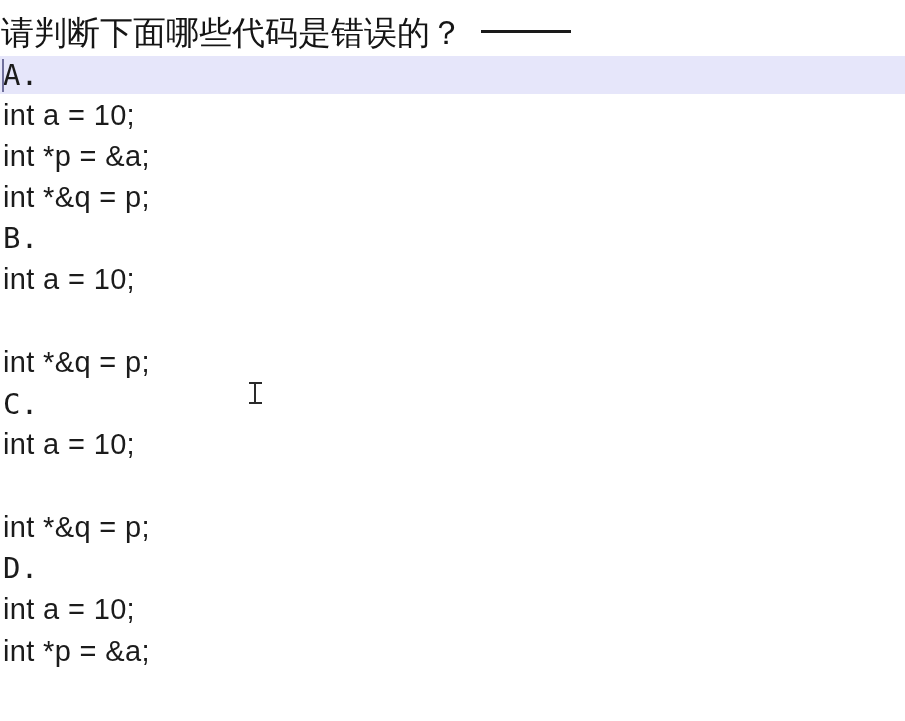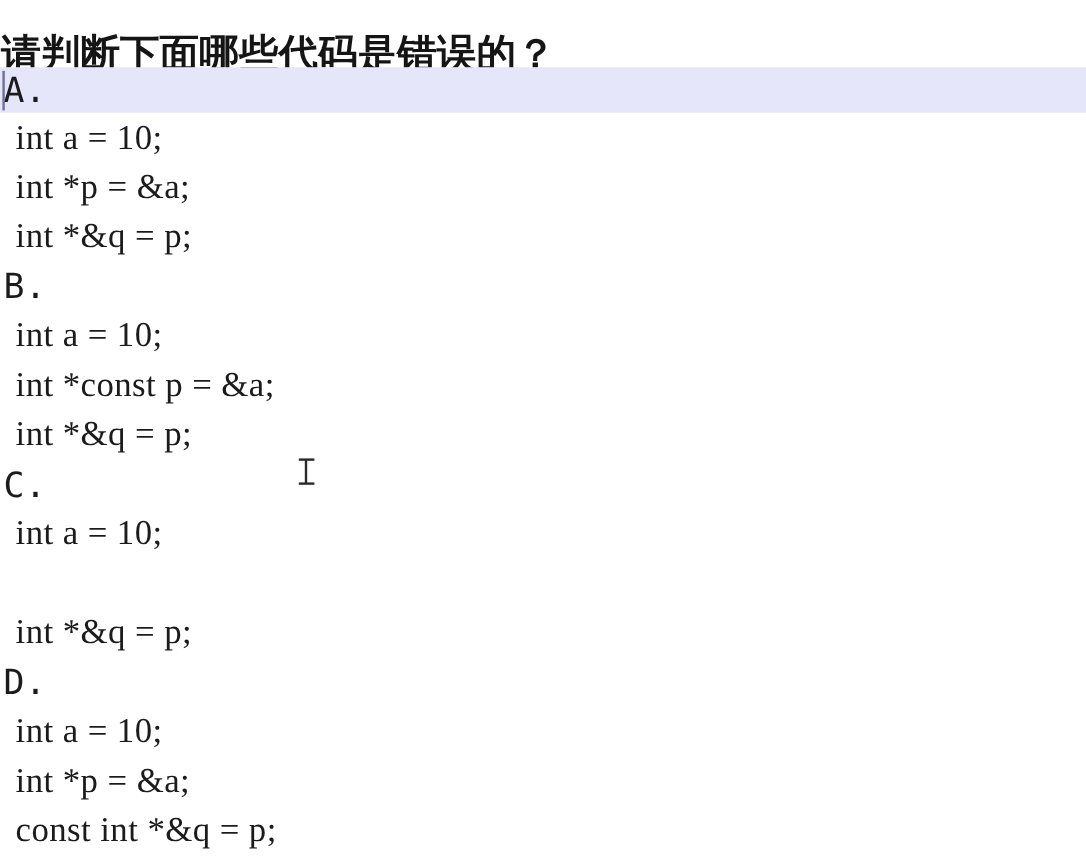--- a/index.html
+++ b/index.html
@@ -26,23 +26,22 @@
   }
 
   
   .stem-row {
     position: absolute;
     left: 0;
     top: 0;
     width: 905px;
     height: 72px;
     display: flex;
-    align-items: flex-end;
+    align-items: center;
     white-space: nowrap;
-    font-weight: bold;
   }
   .stem-text {
     font-family: "DejaVu Serif", "Liberation Serif", serif;
     font-size: 33px;
     line-height: 40px;
     color: #151515;
     letter-spacing: 0px;
     padding-left: 1px;
     padding-bottom: 7px;
     display: inline-block;
@@ -89,26 +88,26 @@
     height: 33px;
     background: #6f6f9c;
   }
 
   
   .code-line {
     position: absolute;
     left: 0;
     width: 836px;
     height: 40px;
-    font-family: Liberation Serif, serif;
+    font-family: Liberation Sans, sans-serif;
     font-size: 29px;
     line-height: 40px;
     color: #1b1b1b;
     white-space: pre;
-    padding-left: 13px;
+    padding-left: 3px;
     box-sizing: border-box;
     letter-spacing: 0.35px;
   }
 
   
   .ibeam {
     position: absolute;
     width: 13px;
     height: 24px;
     pointer-events: none;
@@ -147,35 +146,33 @@
     <span class="opt-label">A.</span>
   </div>
   <div class="code-line" style="top:95px;">int a = 10;</div>
   <div class="code-line" style="top:136px;">int *p = &amp;a;</div>
   <div class="code-line" style="top:177px;">int *&amp;q = p;</div>
 
   <div class="opt-label-row" style="top:219px;">
     <span class="opt-label">B.</span>
   </div>
   <div class="code-line" style="top:259px;">int a = 10;</div>
-  <div class="code-line" style="top:301px;">int *const p = &amp;a;</div>
   <div class="code-line" style="top:342px;">int *&amp;q = p;</div>
 
   <div class="opt-label-row" style="top:385px;">
     <span class="opt-label">C.</span>
   </div>
   <div class="code-line" style="top:424px;">int a = 10;</div>
   <div class="code-line" style="top:507px;">int *&amp;q = p;</div>
 
   <div class="opt-label-row" style="top:549px;">
     <span class="opt-label">D.</span>
   </div>
   <div class="code-line" style="top:589px;">int a = 10;</div>
   <div class="code-line" style="top:631px;">int *p = &amp;a;</div>
-  <div class="code-line" style="top:672px;">const int *&amp;q = p;</div>
 
   <div class="ibeam" id="mouse-ibeam" style="left: 249px; top: 381px;">
     <div class="cap-top"></div>
     <div class="stalk"></div>
     <div class="cap-bot"></div>
   </div>
 
 </div>
 
 </body></html>

